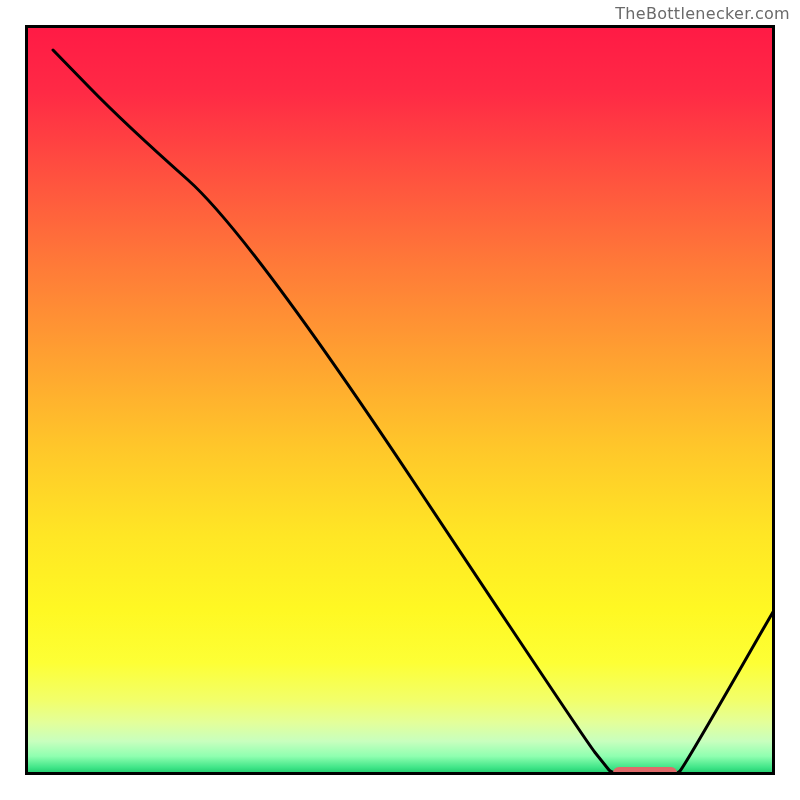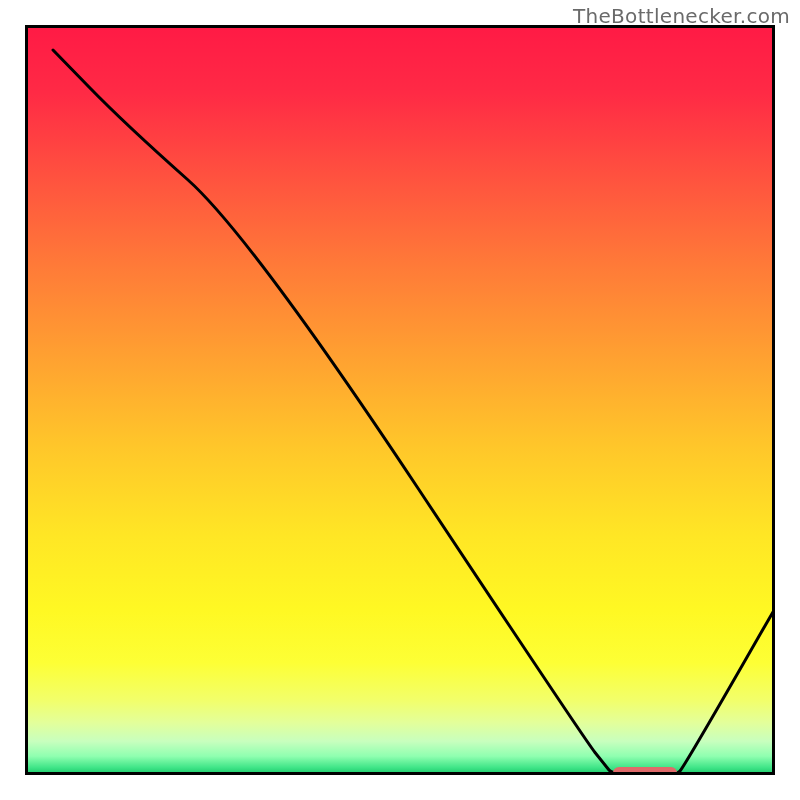--- a/index.html
+++ b/index.html
@@ -10,21 +10,21 @@
     background: #ffffff;
     font-family: Arial, Helvetica, sans-serif;
     overflow: hidden;
   }
   .watermark {
     position: absolute;
     top: 4px;
     right: 10px;
     color: #6a6a6a;
     font-family: "DejaVu Sans", Arial, sans-serif;
-    font-size: 20px;
+    font-size: 16px;
     font-weight: 400;
     letter-spacing: 0.3px;
     z-index: 10;
     user-select: none;
   }
   .frame {
     position: absolute;
     top: 25px;
     left: 25px;
     width: 750px;

